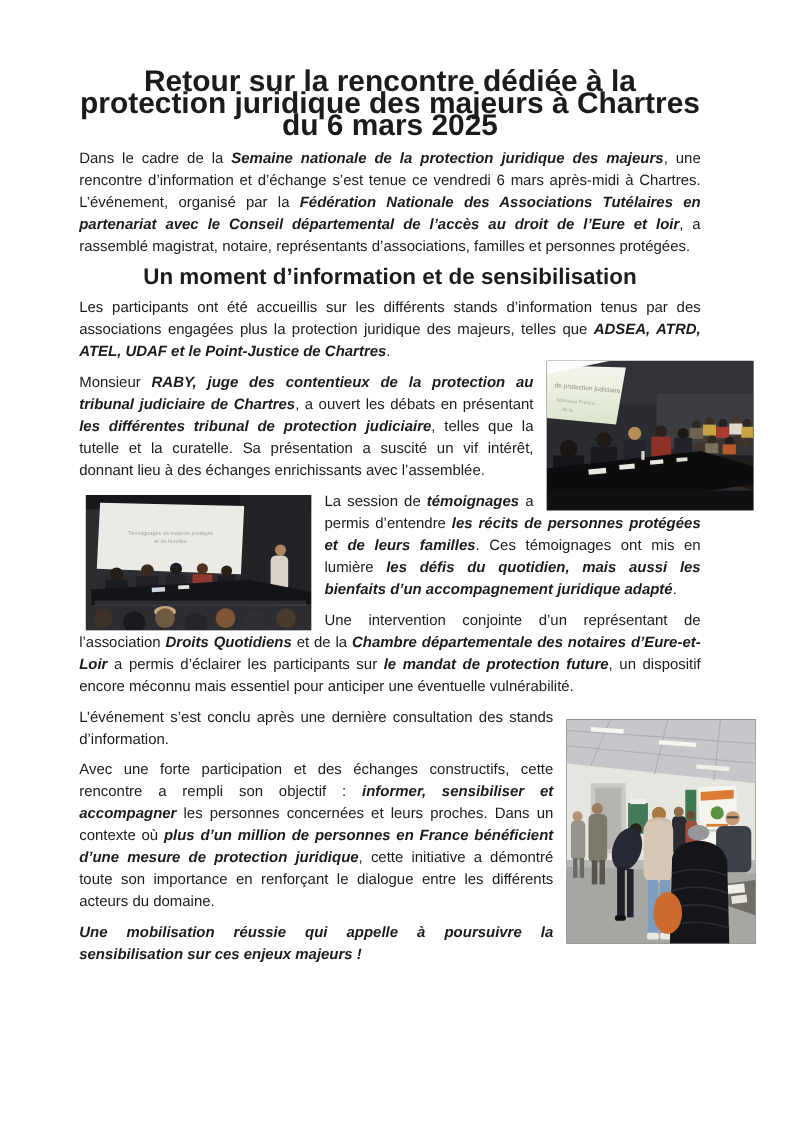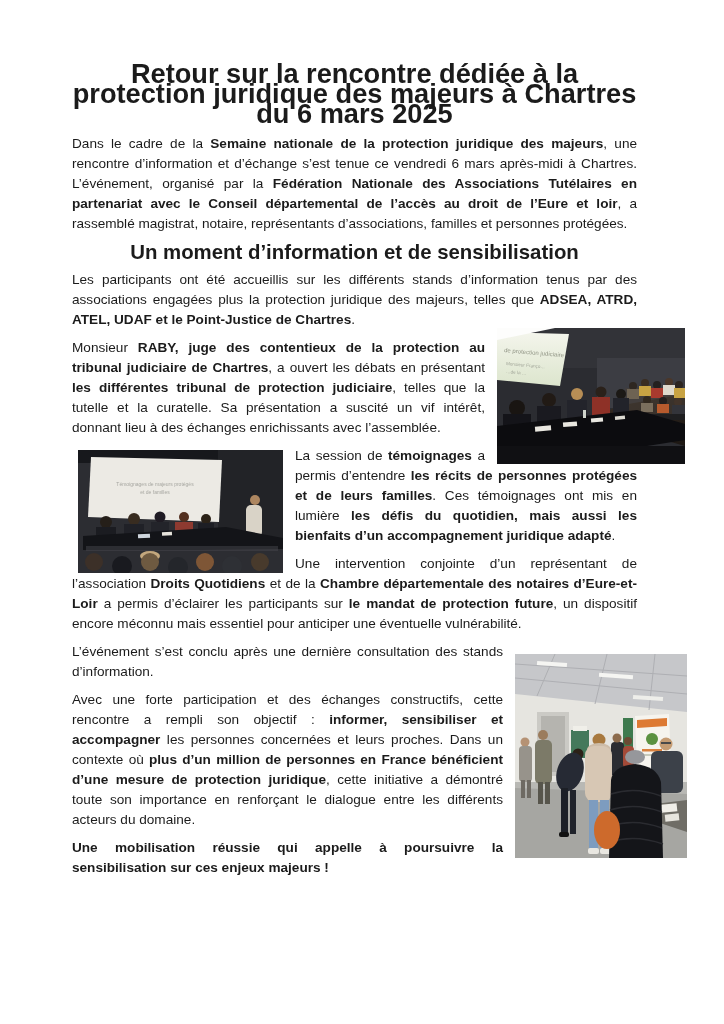--- a/index.html
+++ b/index.html
@@ -22,21 +22,21 @@
   }
   .para{
     text-align:justify;
     margin:0 0 8px 0;
   }
   .heading{
     font-weight:bold;
     text-align:center;
     margin:0 0 8px 0;
   }
-  b{font-weight:bold;}
+  b{font-weight:bold;font-style:italic;}
   .photo{display:block;overflow:hidden;background:#222;}
   .photo svg{display:block;width:100%;height:100%;}
   .photo-conference{
     float:right;width:188px;height:136px;
     margin:-10px -48px 2px 12px;
   }
   .photo-temoignages{
     float:left;width:205px;height:123px;
     margin:4px 12px 0 6px;
   }

